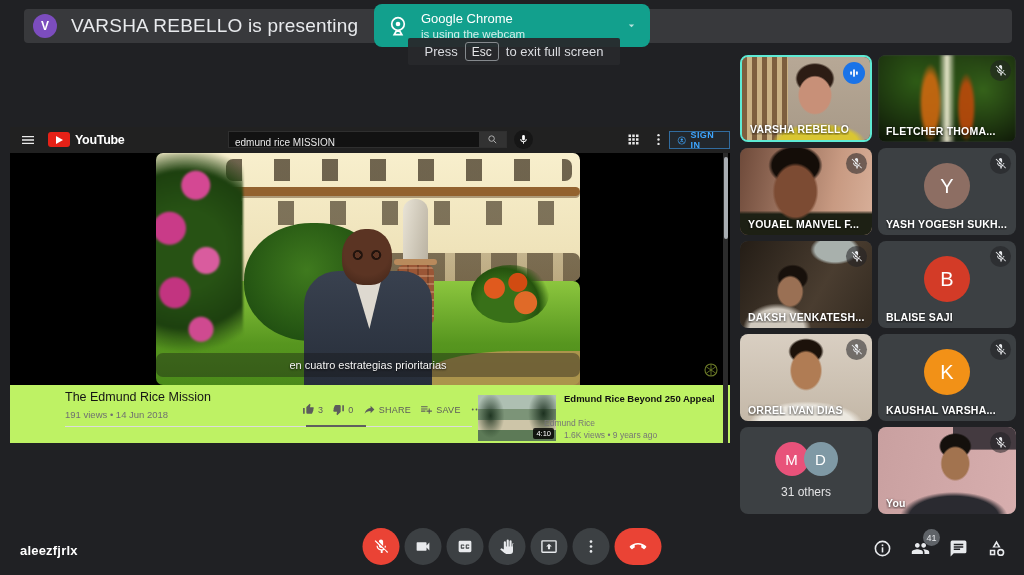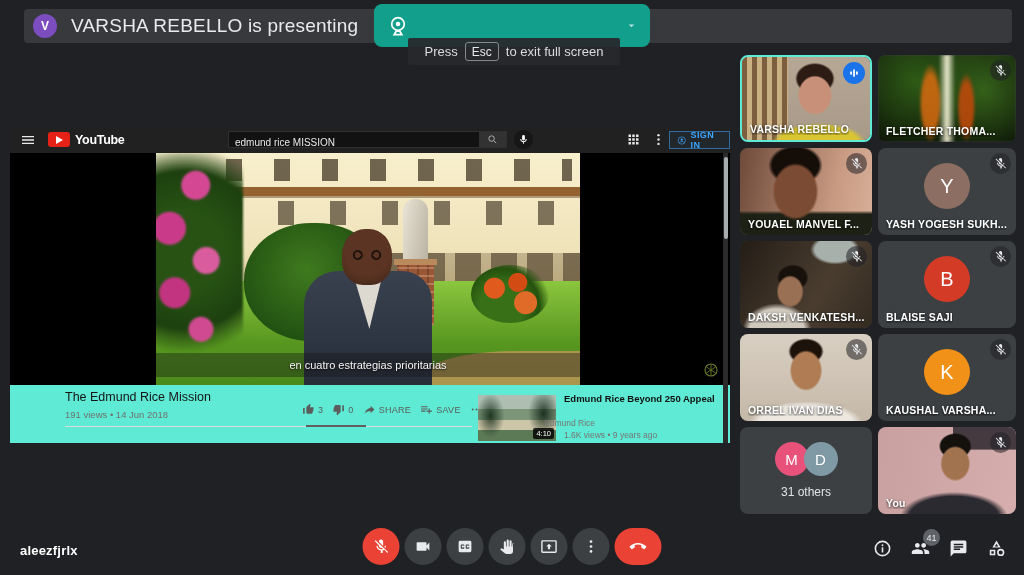--- a/index.html
+++ b/index.html
@@ -56,21 +56,21 @@
   .yh-signin { position:absolute; left:659px; top:4px; height:18px; padding:0 7px;
     border:1px solid rgba(62,166,255,.55); display:flex; align-items:center; gap:4px;
     color:#3ea6ff; font-size:9px; font-weight:bold; letter-spacing:.4px; background:rgba(62,166,255,.05); }
   .yh-signin .icon { width:11px; height:11px; }
   .yt-scroll-track { position:absolute; left:713px; top:26px; width:5px; bottom:0; background:#2b2b2b; z-index:4; }
   .yt-scroll-thumb { position:absolute; left:.5px; top:4px; width:4px; height:82px; background:#a8adb2; border-radius:2px; }
 
   
   .yt-player { position:absolute; left:0; top:26px; width:720px; height:232px; background:#000; overflow:hidden; }
   .video-content { position:absolute; left:146px; top:0; width:424px; height:232px; overflow:hidden; }
-  .sc { position:absolute; }
+  .sc { position:absolute;border-radius:7px; }
   .sc-building { left:0; top:0; right:0; height:128px; background:linear-gradient(#f8efcd,#efe3ba 75%,#e0d0a2); }
   .sc-roof1 { left:0; right:0; top:34px; height:9px; background:#93622f; box-shadow:0 2px 0 rgba(90,60,30,.45); }
   .sc-winrow1 { left:70px; right:8px; top:6px; height:22px; opacity:.8;
     background:repeating-linear-gradient(90deg, rgba(48,36,20,.85) 0 16px, transparent 16px 48px); }
   .sc-winrow2 { left:18px; right:8px; top:48px; height:24px; opacity:.75;
     background:repeating-linear-gradient(90deg, rgba(48,36,20,.8) 0 16px, transparent 16px 52px); }
   .sc-veranda { left:45%; right:0; top:100px; height:28px; opacity:.85;
     background:repeating-linear-gradient(90deg, rgba(70,55,35,.8) 0 26px, rgba(130,108,74,.45) 26px 36px); }
   .sc-lawn { left:0; right:0; top:128px; bottom:0; background:linear-gradient(#8cc63e,#57961f 60%,#4a8a1a); }
   .sc-path { right:0; bottom:0; width:150px; height:34px; background:#bc9555; border-radius:60% 0 0 0; opacity:.85; }
@@ -102,21 +102,21 @@
     background:radial-gradient(circle at 50% 42%, #5b3423 55%, #3f2317); }
   .sc-glasses { left:191px; top:97px; width:40px; height:10px; background:
     radial-gradient(circle at 27% 50%, transparent 3px, rgba(20,12,8,.8) 3px 4.5px, transparent 5.5px),
     radial-gradient(circle at 73% 50%, transparent 3px, rgba(20,12,8,.8) 3px 4.5px, transparent 5.5px); }
   .sub-band { left:0; right:0; bottom:8px; height:24px; background:rgba(22,22,22,.38);
     display:flex; align-items:center; justify-content:center; }
   .sub-text { color:#f5f5f5; font-size:11px; text-shadow:0 1px 2px rgba(0,0,0,.8); }
   .watermark { right:10px; bottom:6px; width:18px; height:18px; color:#76862c; opacity:.9; }
 
   
-  .yt-info { position:absolute; left:0; top:258px; width:720px; height:58px; background:#5eead4; }
+  .yt-info { position:absolute; left:0; top:258px; width:720px; height:58px; background:#bef264; }
   .v-title { position:absolute; left:55px; top:5px; font-size:12.5px; color:#141414; }
   .v-meta { position:absolute; left:55px; top:24px; font-size:9.5px; color:#707070; }
   .v-divider { position:absolute; left:55px; top:41px; width:407px; height:1px; background:#dcdcdc; }
   .ratings-bar { position:absolute; left:296px; top:40px; width:60px; height:2px; background:#5f5f5f; }
   .v-actions { position:absolute; left:292px; top:18px; display:flex; gap:9px; align-items:center;
     color:#5c5c5c; font-size:9px; font-weight:500; letter-spacing:.3px; }
   .v-action { display:flex; align-items:center; gap:3px; }
   .v-action .icon { width:13px; height:13px; color:#5c5c5c; }
   .r-thumb { position:absolute; left:468px; top:10px; width:78px; height:46px; overflow:hidden; background:
     radial-gradient(ellipse 20px 32px at 16% 45%, rgba(16,38,20,.85), transparent 70%),
@@ -223,20 +223,24 @@
 </div>
 
 <div class="chrome-notif">
   <span class="icon notif-cam">
       <svg viewBox="0 0 24 24" fill="currentColor">
         <circle cx="12" cy="10" r="6.3" fill="none" stroke="currentColor" stroke-width="1.7"></circle>
         <circle cx="12" cy="10" r="2.3"></circle>
         <path d="M8.2 20.6h7.6l-2-3.4h-3.6z" fill="none" stroke="currentColor" stroke-width="1.7"></path>
       </svg>
     </span>
+  <div class="notif-texts">
+    <div class="notif-title">Google Chrome</div>
+    <div class="notif-sub">is using the webcam</div>
+  </div>
   <span class="icon notif-chevron">
       <svg viewBox="0 0 24 24" fill="currentColor">
         <path d="M7 10l5 5 5-5z"></path>
       </svg>
     </span>
 </div>
 
 <div class="esc-toast">
   <span>Press</span>
   <span class="esc-key">Esc</span>

